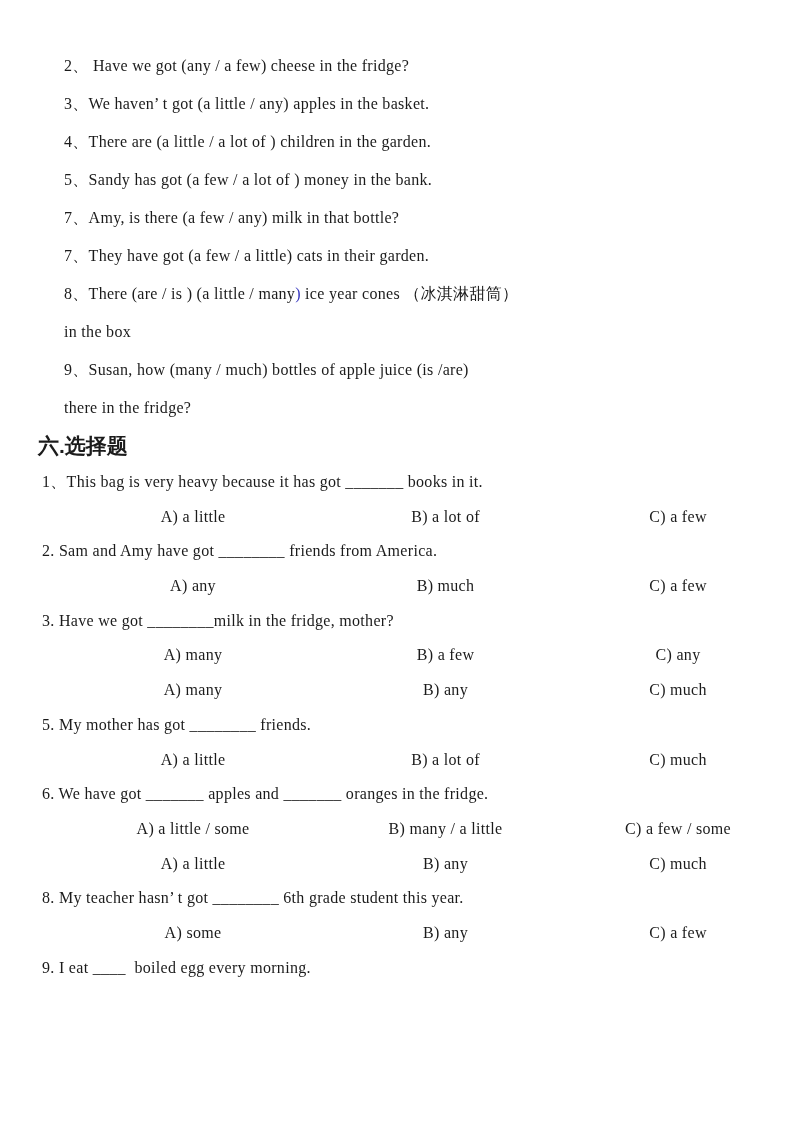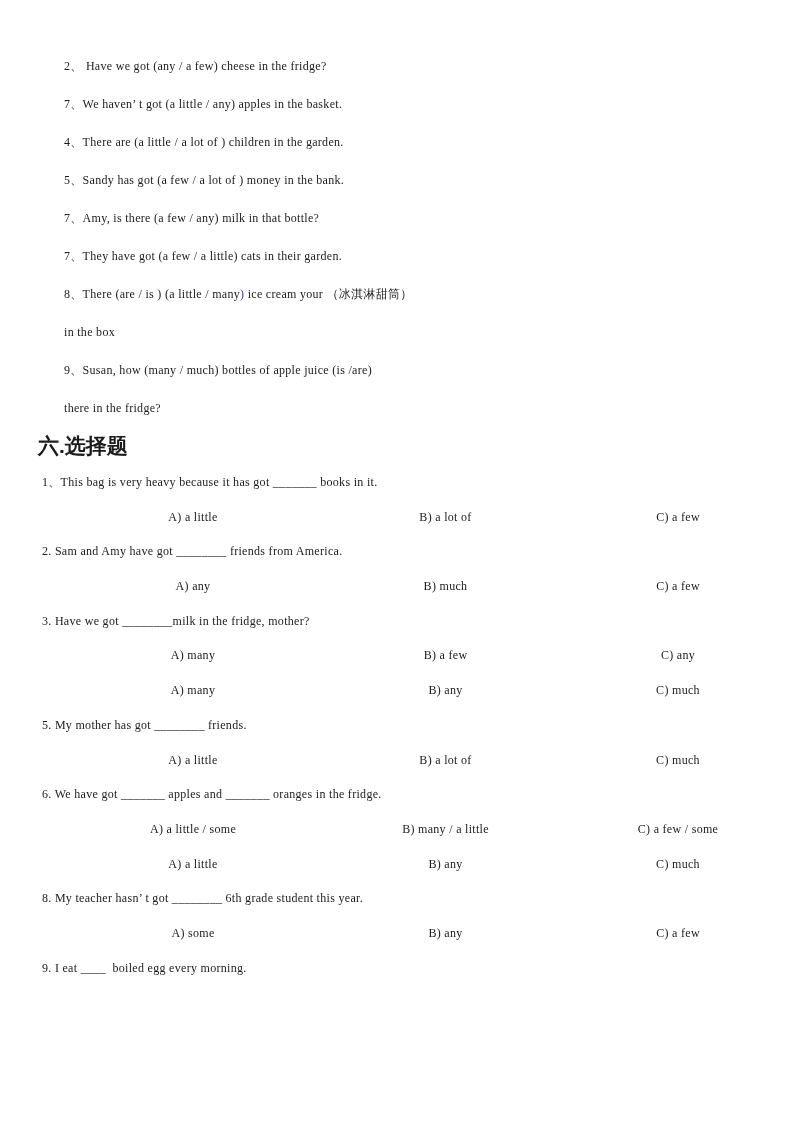--- a/index.html
+++ b/index.html
@@ -16,21 +16,21 @@
     color: var(--text);
   }
   .page {
     position: relative;
     width: 793px; height: 1122px;
     overflow: hidden;
     background: var(--background);
   }
   .line {
     white-space: pre;
-    font-size: 12px;
+    font-size: 16px;
     letter-spacing: 0.3px;
   }
   
   .sec5 { padding-top: 47px; }
   .sec5 .line {
     height: 38px; line-height: 38px;
     margin-left: 64px;
   }
   .blue { color: var(--blue_paren); }
   
@@ -56,26 +56,26 @@
   .opts .o2 { width: 235px; margin-left: 28px; }
   .opts .o3 { flex: 1; }
 </style>
 </head>
 <body>
 
 <div class="page">
 
   <div class="sec5">
     <div class="line">2、 Have we got (any / a few) cheese in the fridge?</div>
-    <div class="line">7、We haven’ t got (a little / any) apples in the basket.</div>
+    <div class="line">3、We haven’ t got (a little / any) apples in the basket.</div>
     <div class="line">4、There are (a little / a lot of ) children in the garden.</div>
     <div class="line">5、Sandy has got (a few / a lot of ) money in the bank.</div>
     <div class="line">7、Amy, is there (a few / any) milk in that bottle?</div>
     <div class="line">7、They have got (a few / a little) cats in their garden.</div>
-    <div class="line"><span>8、There (are / is ) (a little / many</span><span class="blue">)</span><span> ice cream your （冰淇淋甜筒）</span></div>
+    <div class="line"><span>8、There (are / is ) (a little / many</span><span class="blue">)</span><span> ice year cones （冰淇淋甜筒）</span></div>
     <div class="line">in the box</div>
     <div class="line">9、Susan, how (many / much) bottles of apple juice (is /are)</div>
     <div class="line">there in the fridge?</div>
   </div>
 
   <div class="sec-header">六.选择题</div>
 
   <div class="sec6">
 
     <div class="line q">1、This bag is very heavy because it has got _______ books in it.</div>

